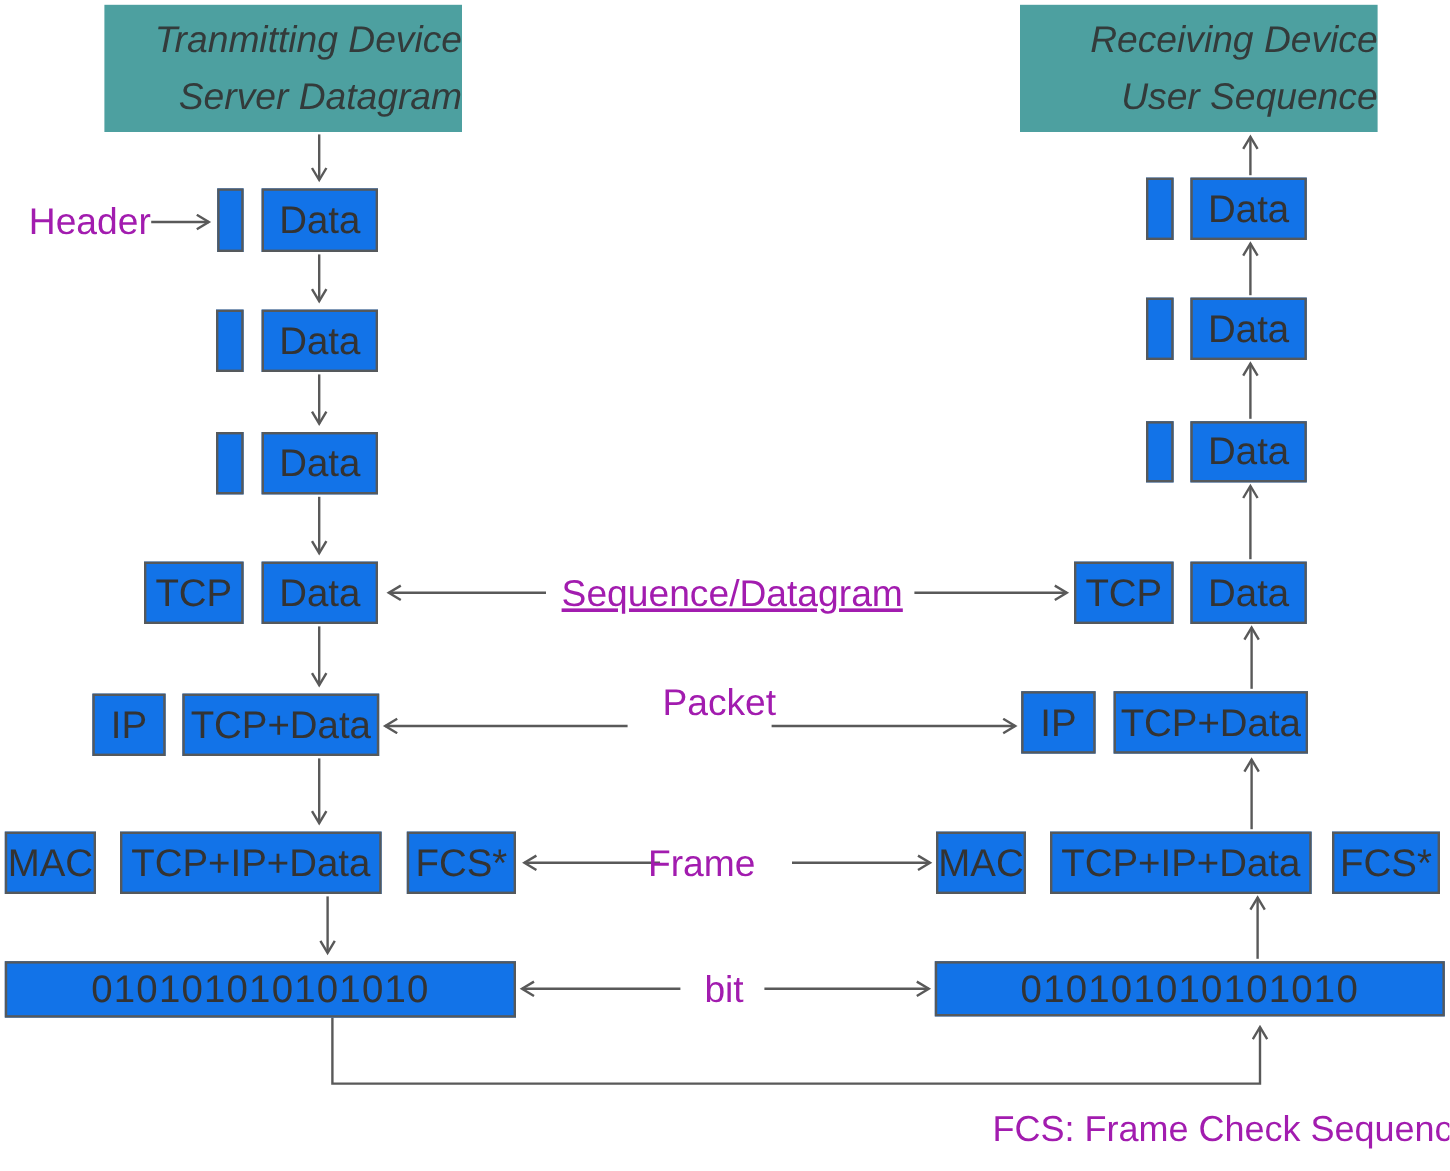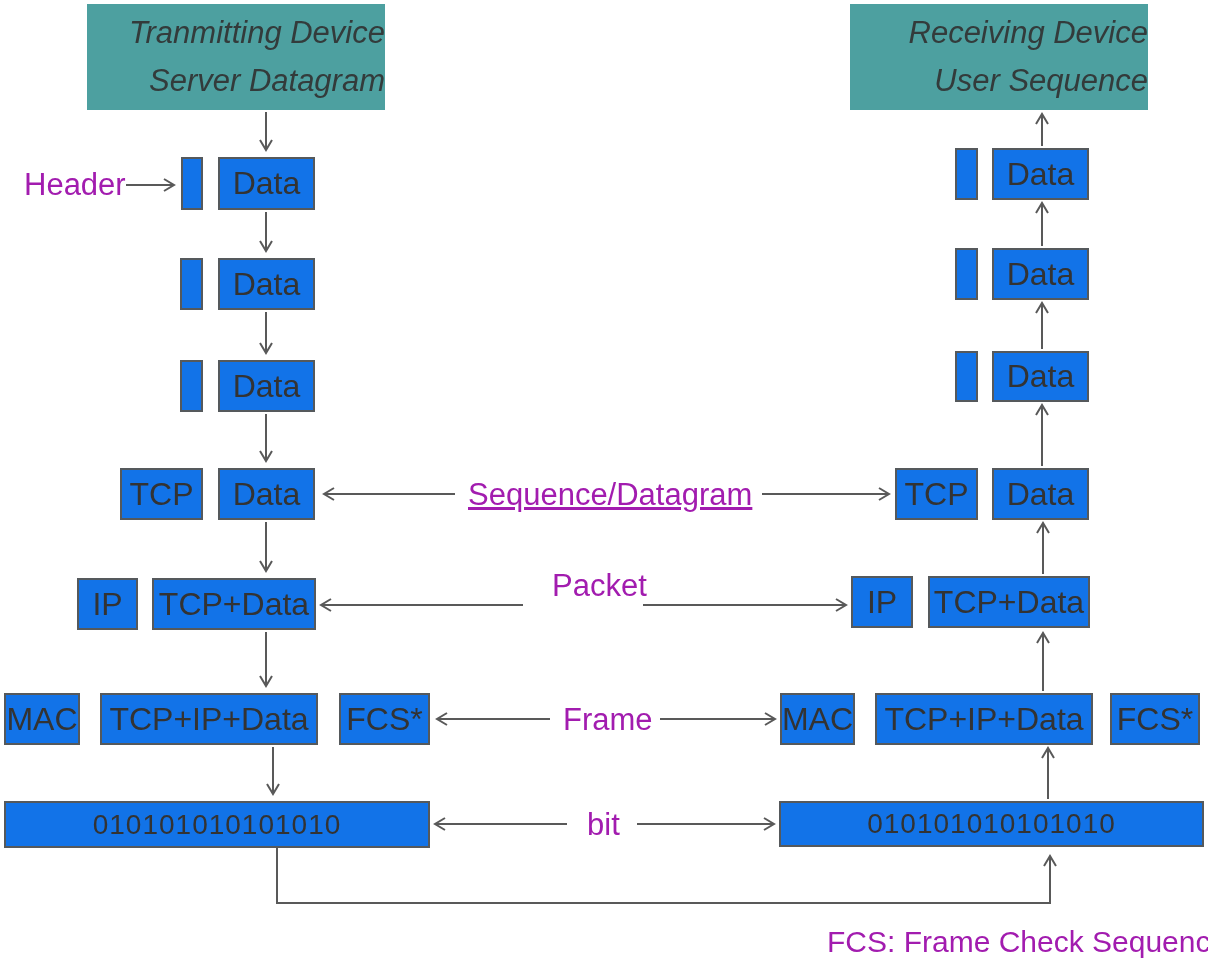--- a/index.html
+++ b/index.html
@@ -34,21 +34,21 @@
   .device{
     position:absolute;
     background:var(--teal);
     box-sizing:border-box;
     display:flex;flex-direction:column;align-items:flex-end;justify-content:center;
     color:var(--teal-text);
     font-size:31px;line-height:48px;
     text-align:center;
     font-style:italic;
   }
-  .bitsbar{font-size:28px;letter-spacing:1px;}
+  .bitsbar{font-size:32px;letter-spacing:1px;}
   .lbl{
     position:absolute;
     font-size:31px;line-height:1.15;
     color:#a21caf;
     white-space:nowrap;
   }
   .note{font-size:30px;}
 </style>
 </head>
 <body>
@@ -140,18 +140,18 @@
   <div class="box" style="left:928px;top:576px;width:162px;height:52px;">TCP+Data</div>
 
   <div class="box" style="left:780px;top:693px;width:75px;height:52px;">MAC</div>
   <div class="box" style="left:875px;top:693px;width:218px;height:52px;">TCP+IP+Data</div>
   <div class="box" style="left:1110px;top:693px;width:90px;height:52px;">FCS*</div>
 
   <div class="box bitsbar" style="left:779px;top:801px;width:425px;height:46px;">010101010101010</div>
 
   <div class="lbl" style="left:468px;top:477px;text-decoration:underline;">Sequence/Datagram</div>
   <div class="lbl" style="left:539px;top:568px;margin-left:13px;">Packet</div>
-  <div class="lbl" style="left:563px;top:702px;">Frame</div>
+  <div class="lbl" style="left:540px;top:702px;">Frame</div>
   <div class="lbl" style="left:587px;top:807px;">bit</div>
 
   <div class="lbl note" style="left:827px;top:925px;">FCS: Frame Check Sequence</div>
 
 </div>
 
 </body></html>

